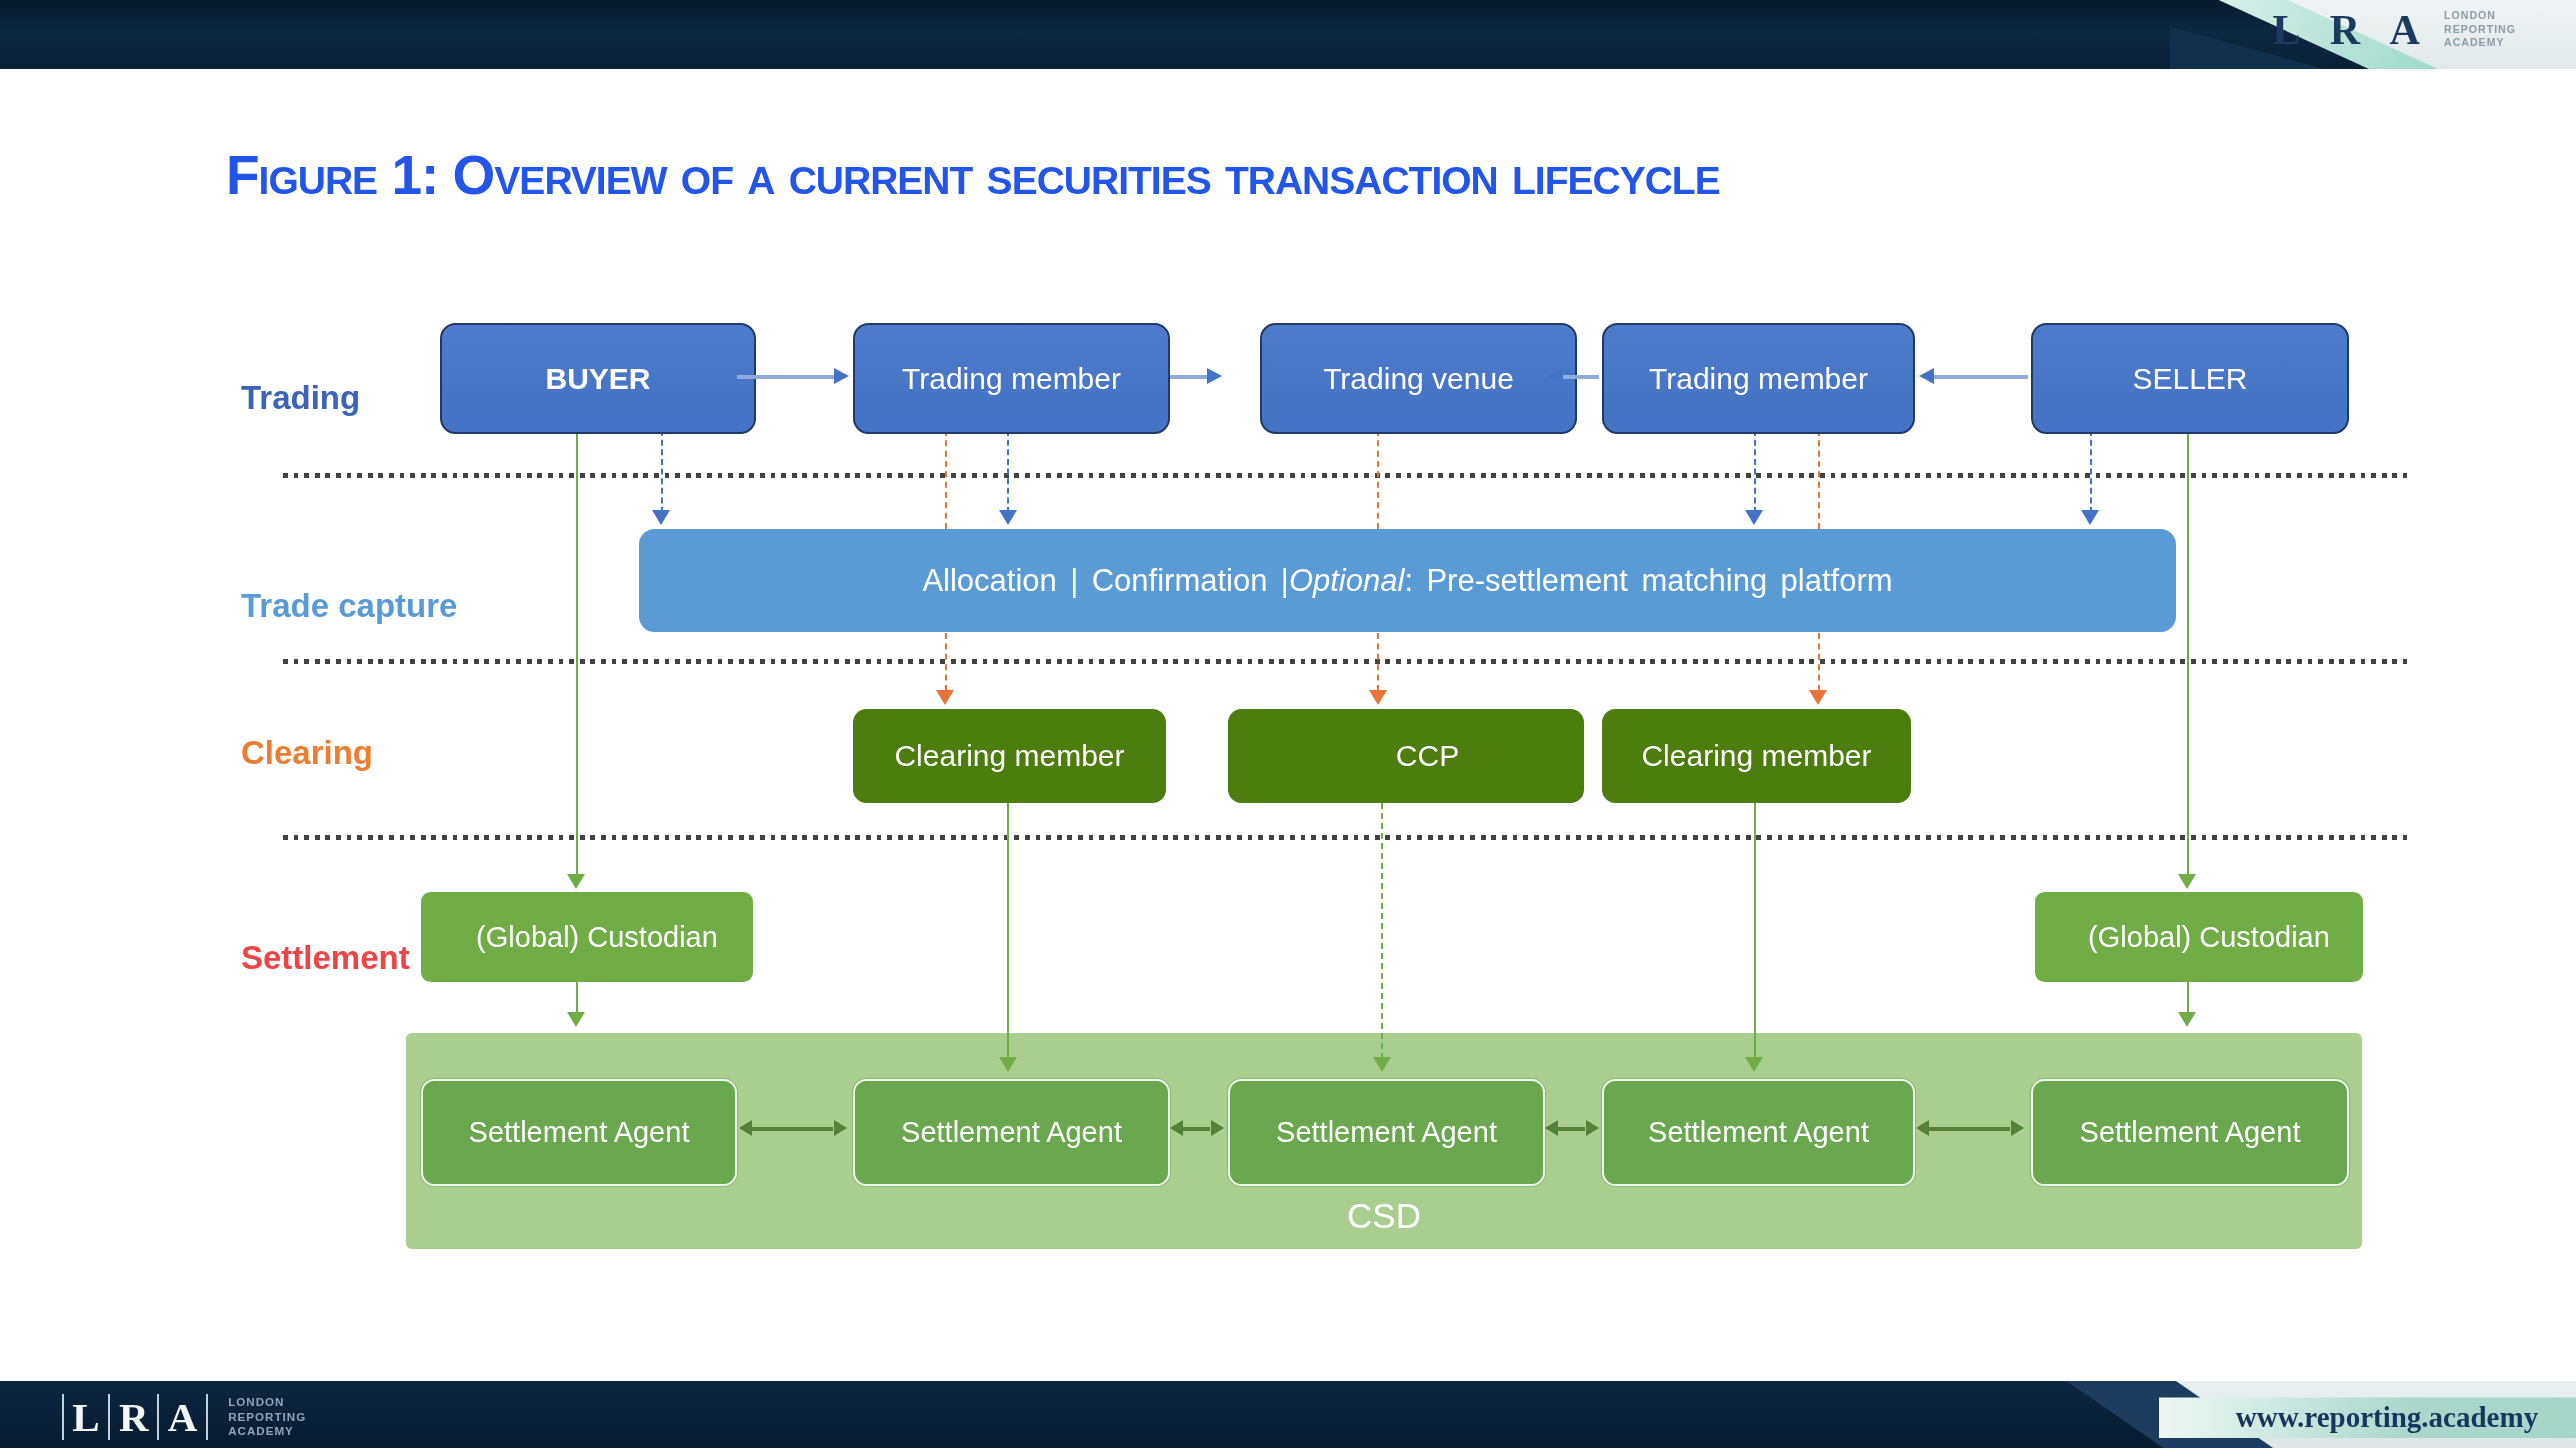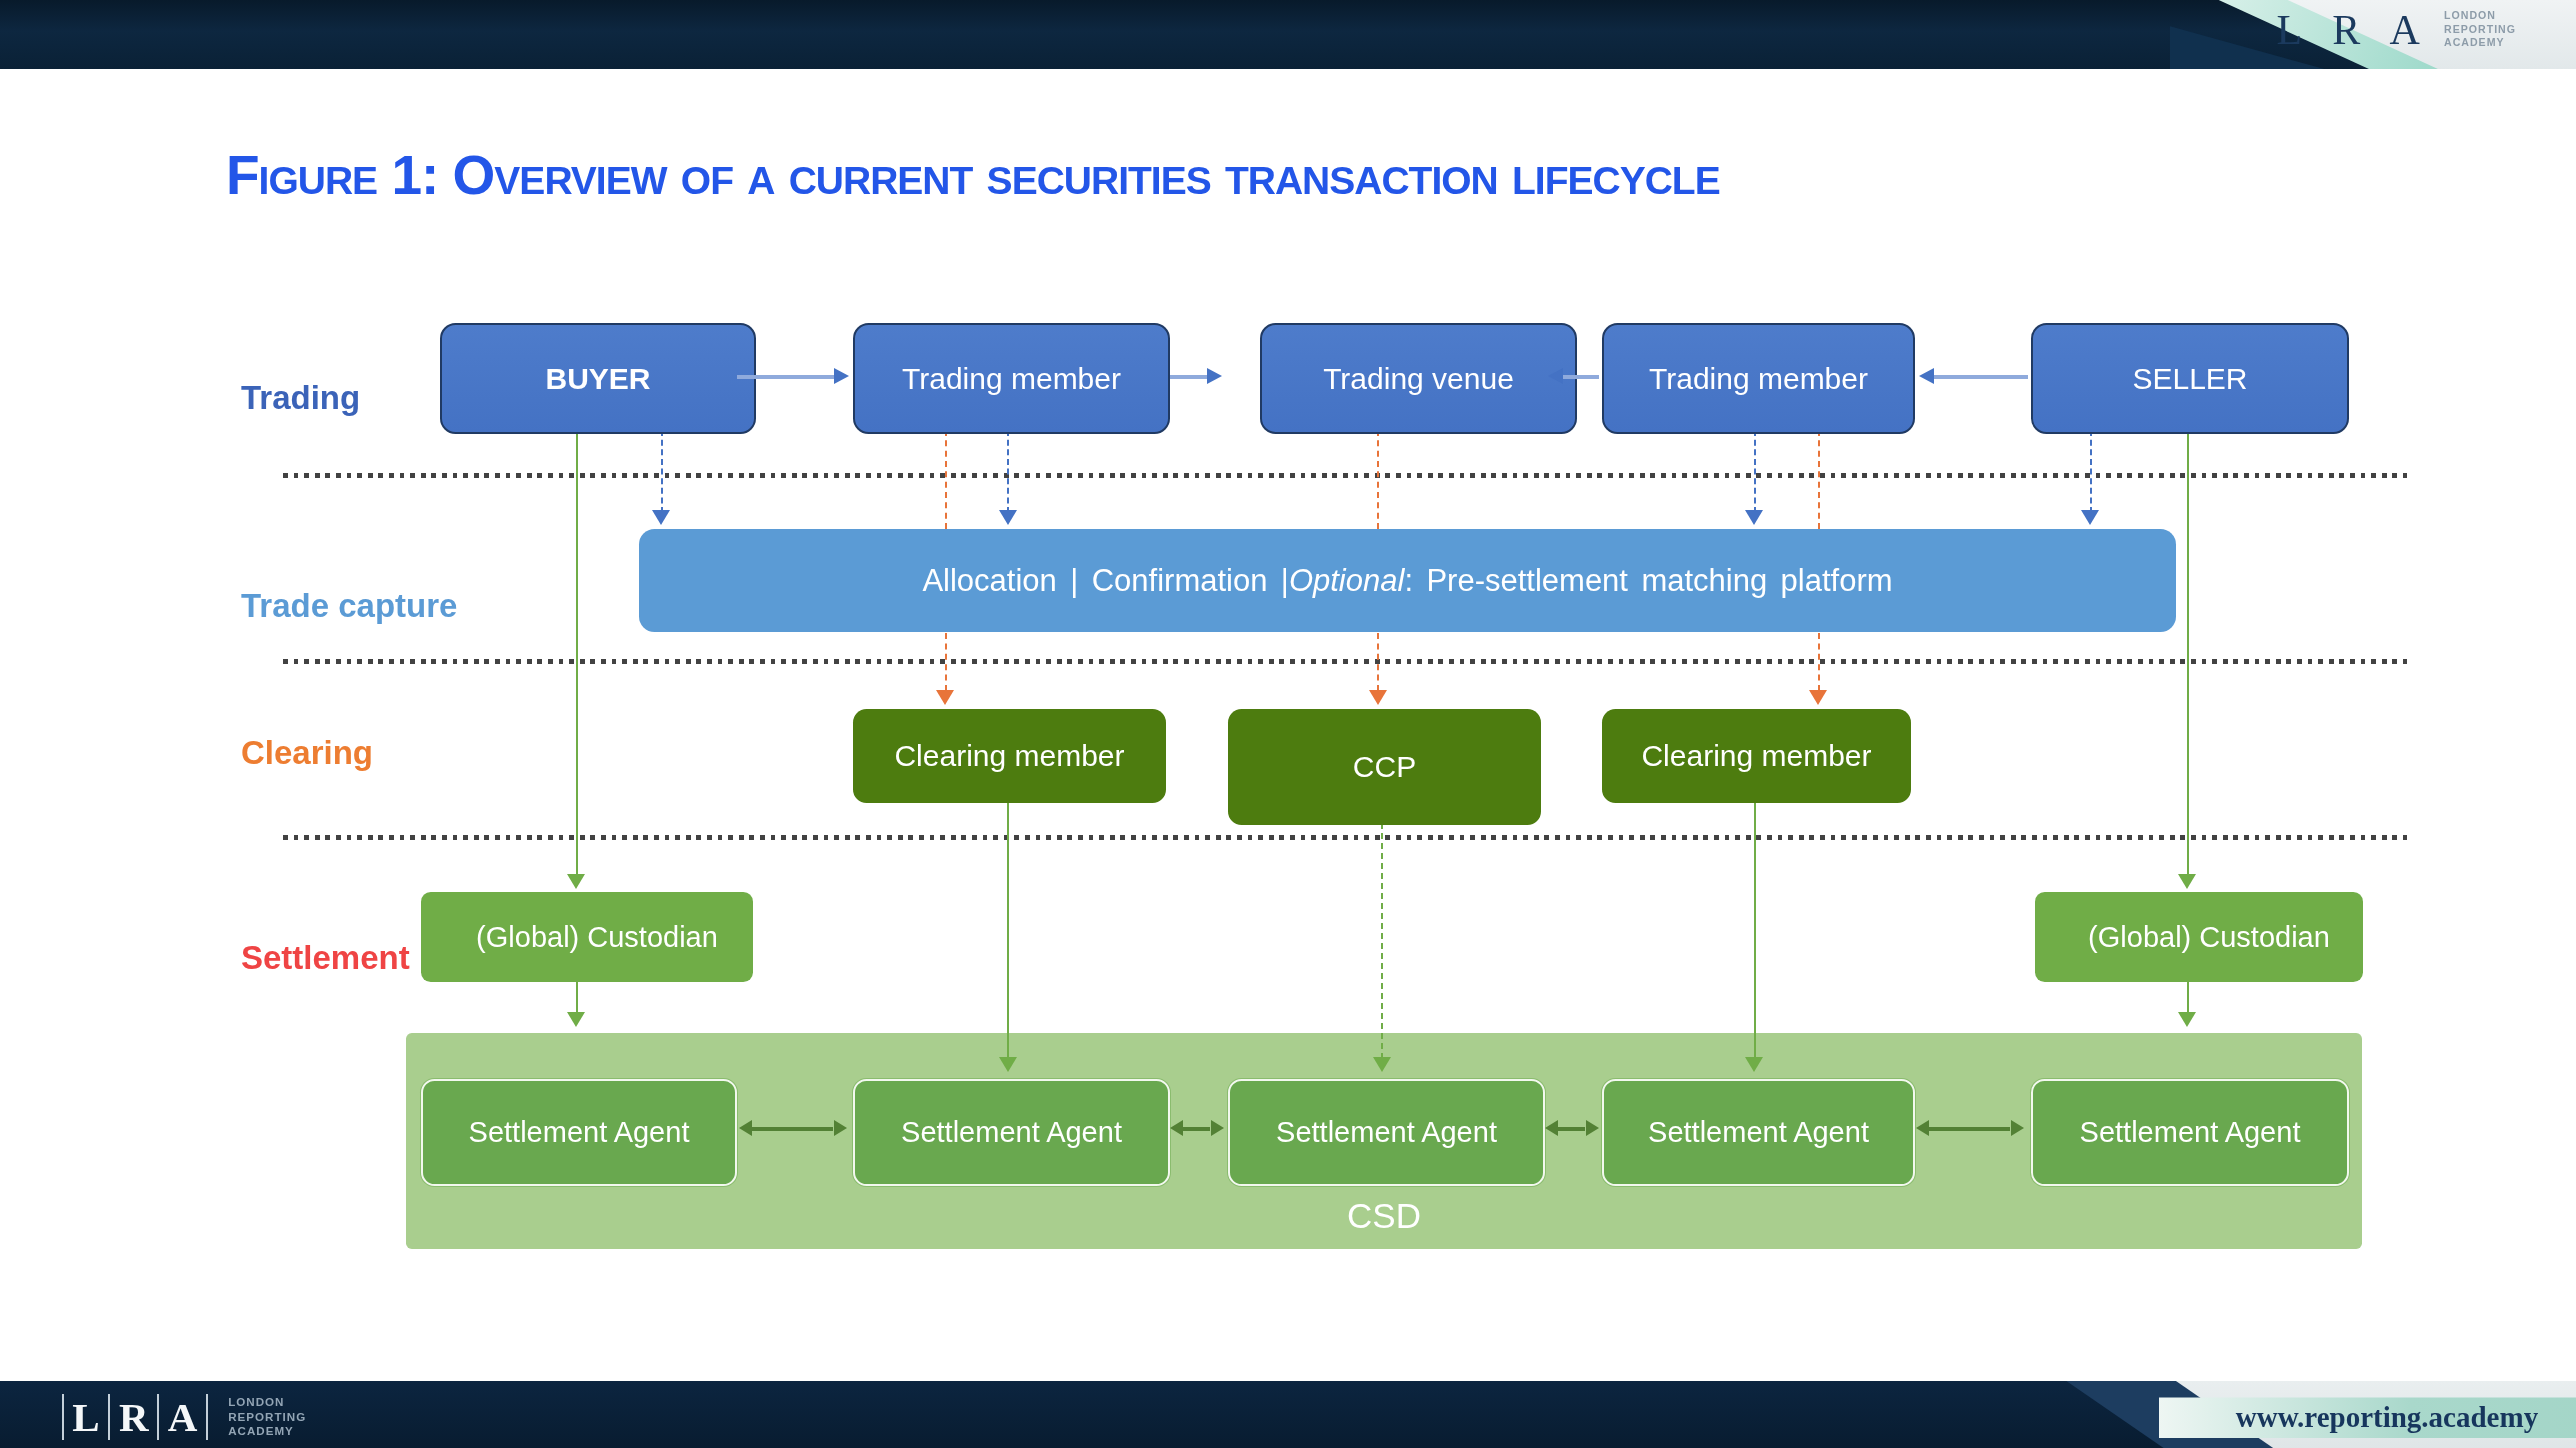--- a/index.html
+++ b/index.html
@@ -15,21 +15,21 @@
     background:linear-gradient(#0c2540,#081c30);}
   
   .tr-corner{position:absolute;right:0;top:0;width:406px;height:69px;}
   .tr-gray{position:absolute;inset:0;background:linear-gradient(#f0f3f4,#e2e8ea);
     clip-path:polygon(21% 0,100% 0,100% 100%,60% 100%);}
   .tr-teal{position:absolute;inset:0;background:linear-gradient(115deg,#e2f4ee,#7ecdba);
     clip-path:polygon(12% 0,29% 0,66% 100%,49% 100%);}
   .tr-wedge{position:absolute;inset:0;background:#10304e;
     clip-path:polygon(0 38%,38% 100%,0 100%);}
   .tr-brand{position:absolute;right:60px;top:8.7px;display:flex;align-items:center;gap:13.5px;}
-  .tr-letters{font-family:"Liberation Serif",serif;font-weight:400;color:#1b3a5e;
+  .tr-letters{font-family:"Liberation Serif",serif;font-weight:700;color:#1b3a5e;
     font-size:42px;letter-spacing:10.6px;line-height:1;}
   .brand-stack{display:flex;flex-direction:column;justify-content:center;gap:1.9px;}
   .brand-stack span{font-size:10.6px;font-weight:700;letter-spacing:1px;color:#8d9ca9;line-height:1.1;}
   
   .bl-logo{position:absolute;left:53px;top:1394px;display:flex;align-items:center;}
   .bl-pipe{width:1.9px;height:46px;background:#c3cfd9;margin:0 8.7px;}
   .bl-letter{font-family:"Liberation Serif",serif;font-weight:700;font-size:41px;color:#f4f7f9;line-height:1;}
   .bl-stack{margin-left:11.6px;}
   .bl-stack span{color:#93a5b5;font-size:11.6px;}
   
@@ -165,21 +165,21 @@
 <div class="harrow l" style="left:1562px;top:375px;width:37px;"></div>
 <div class="harrow l" style="left:1933px;top:375px;width:95px;"></div>
 
 <div class="capturebar">
   <span>Allocation | Confirmation | </span>
   <i>Optional</i>
   <span>: Pre-settlement matching platform</span>
 </div>
 
 <div class="box b-orange" style="left:853px;top:709px;width:313px;height:94px;">Clearing member</div>
-<div class="box b-orange" style="left:1228px;top:709px;width:313px;height:116px;">CCP</div>
+<div class="box b-orange" style="left:1228px;top:709px;width:313px;height:94px;padding-left:43px;">CCP</div>
 <div class="box b-orange" style="left:1602px;top:709px;width:309px;height:94px;">Clearing member</div>
 
 <div class="box b-green" style="left:421px;top:892px;width:312px;height:90px;font-size:29px;">(Global) Custodian</div>
 <div class="box b-green" style="left:2035px;top:892px;width:308px;height:90px;font-size:29px;">(Global) Custodian</div>
 
 <div class="box agent" style="left:421px;top:1079px;width:312px;height:103px;font-size:29px;">Settlement Agent</div>
 <div class="box agent" style="left:853px;top:1079px;width:313px;height:103px;font-size:29px;">Settlement Agent</div>
 <div class="box agent" style="left:1228px;top:1079px;width:313px;height:103px;font-size:29px;">Settlement Agent</div>
 <div class="box agent" style="left:1602px;top:1079px;width:309px;height:103px;font-size:29px;">Settlement Agent</div>
 <div class="box agent" style="left:2031px;top:1079px;width:314px;height:103px;font-size:29px;">Settlement Agent</div>

